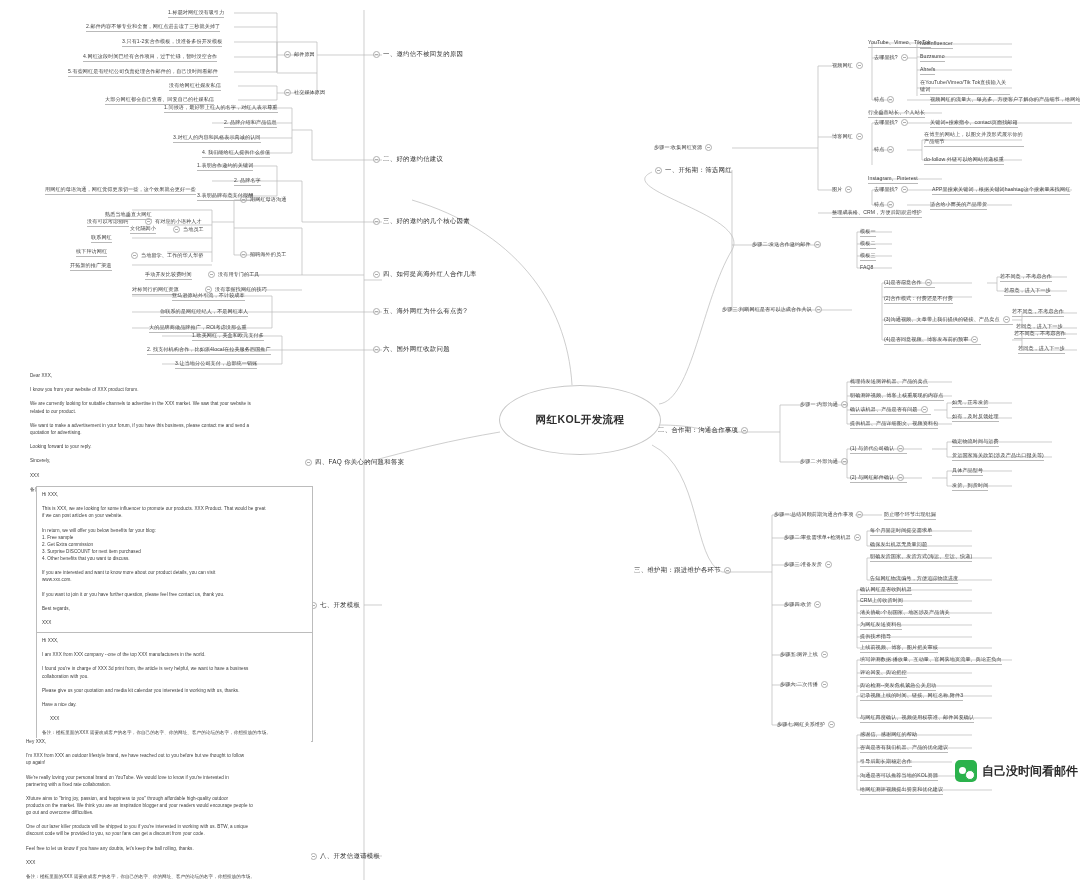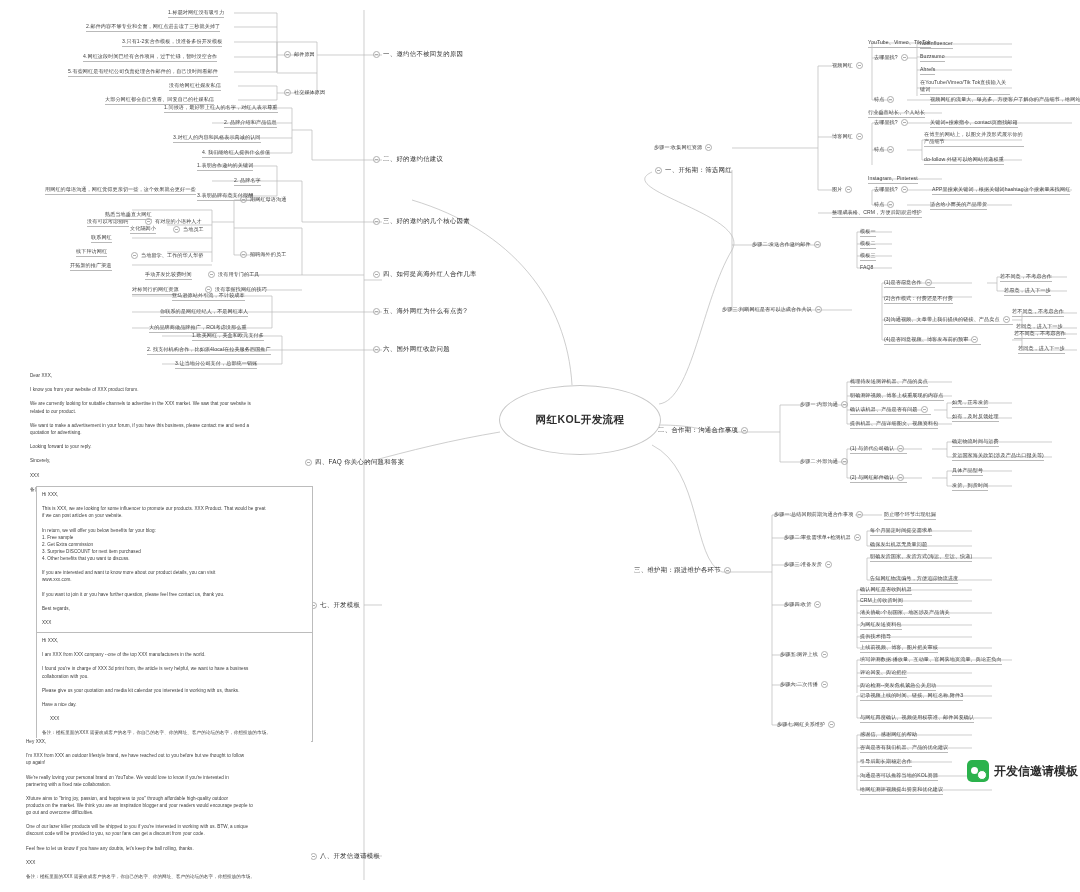--- a/index.html
+++ b/index.html
@@ -559,16 +559,16 @@
 discount code will be provided to you, so your fans can get a discount from your code.
 
 Feel free to let us know if you have any doubts, let's keep the ball rolling, thanks.
 
 XXX
 
 备注：橙框里面的XXX 需要改成客户的名字，你自己的名字、你的网址、客户的论坛的名字，你想投放的市场。</div>
 
   <div id="watermark">
     <div id="wm-logo"></div>
-    <span>开发信邀请模板</span>
+    <span>自己没时间看邮件</span>
   </div>
 
 </div>
 
 </body></html>

